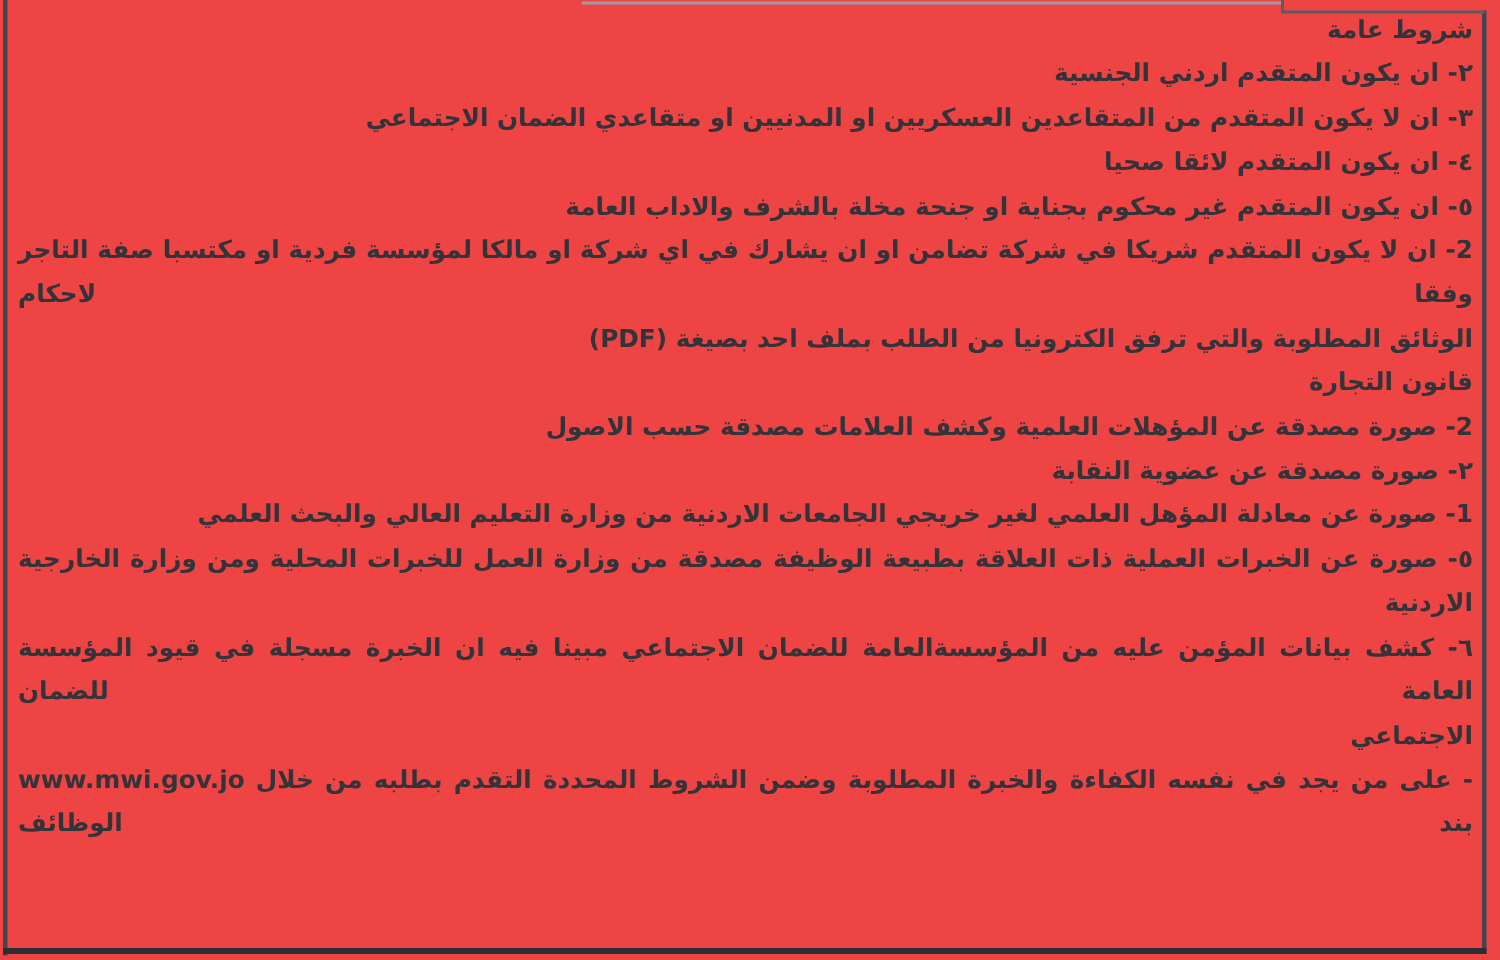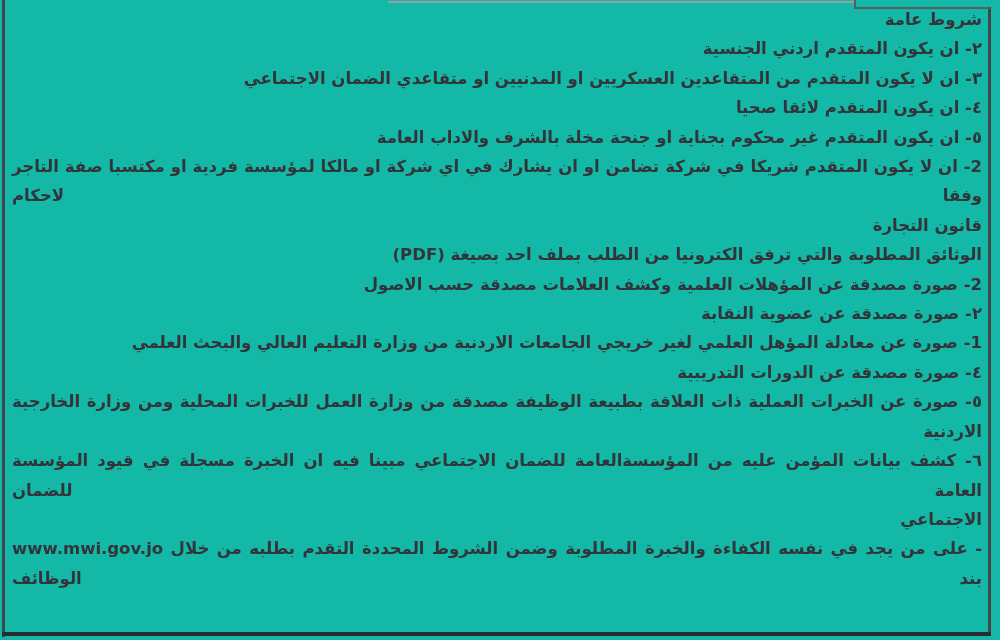--- a/index.html
+++ b/index.html
@@ -1,19 +1,19 @@
 <!DOCTYPE html>
 <html lang="ar" dir="rtl"><head>
 <meta charset="utf-8">
 <style>
   html,body { margin:0; padding:0; background:#ffffff; }
   .page {
     position:relative;
     width:1000px; height:640px;
-    background:#14b8a6;
+    background:#ef4444;
     font-family:"DejaVu Sans", sans-serif;
     font-weight:bold;
     color:#33343a;
     overflow:hidden;
   }
   .content {
     position:absolute;
     top:5px; right:18px; left:12px;
     direction:rtl;
     text-align:right;
@@ -49,28 +49,27 @@
 
   <div class="content">
 
     <div class="line">شروط عامة</div>
 
     <div class="line">٢- ان يكون المتقدم اردني الجنسية</div>
     <div class="line">٣- ان لا يكون المتقدم من المتقاعدين العسكريين او المدنيين او متقاعدي الضمان الاجتماعي</div>
     <div class="line">٤- ان يكون المتقدم لائقا صحيا</div>
     <div class="line">٥- ان يكون المتقدم غير محكوم بجناية او جنحة مخلة بالشرف والاداب العامة</div>
     <div class="line stretch">2- ان لا يكون المتقدم شريكا في شركة تضامن او ان يشارك في اي شركة او مالكا لمؤسسة فردية او مكتسبا صفة التاجر وفقا لاحكام</div>
+    <div class="line">الوثائق المطلوبة والتي ترفق الكترونيا من الطلب بملف احد بصيغة (PDF)</div>
+
     <div class="line">قانون التجارة</div>
-
-    <div class="line">الوثائق المطلوبة والتي ترفق الكترونيا من الطلب بملف احد بصيغة (PDF)</div>
 
     <div class="line">2- صورة مصدقة عن المؤهلات العلمية وكشف العلامات مصدقة حسب الاصول</div>
     <div class="line">٢- صورة مصدقة عن عضوية النقابة</div>
     <div class="line">1- صورة عن معادلة المؤهل العلمي لغير خريجي الجامعات الاردنية من وزارة التعليم العالي والبحث العلمي</div>
-    <div class="line">٤- صورة مصدقة عن الدورات التدريبية</div>
     <div class="line stretch">٥- صورة عن الخبرات العملية ذات العلاقة بطبيعة الوظيفة مصدقة من وزارة العمل للخبرات المحلية ومن وزارة الخارجية الاردنية</div>
     <div class="line stretch">٦- كشف بيانات المؤمن عليه من المؤسسةالعامة للضمان الاجتماعي مبينا فيه ان الخبرة مسجلة في قيود المؤسسة العامة للضمان</div>
     <div class="line">الاجتماعي</div>
 
     <div class="line stretch">- على من يجد في نفسه الكفاءة والخبرة المطلوبة وضمن الشروط المحددة التقدم بطلبه من خلال www.mwi.gov.jo بند الوظائف</div>
 
   </div>
 </div>
 
 </body></html>

